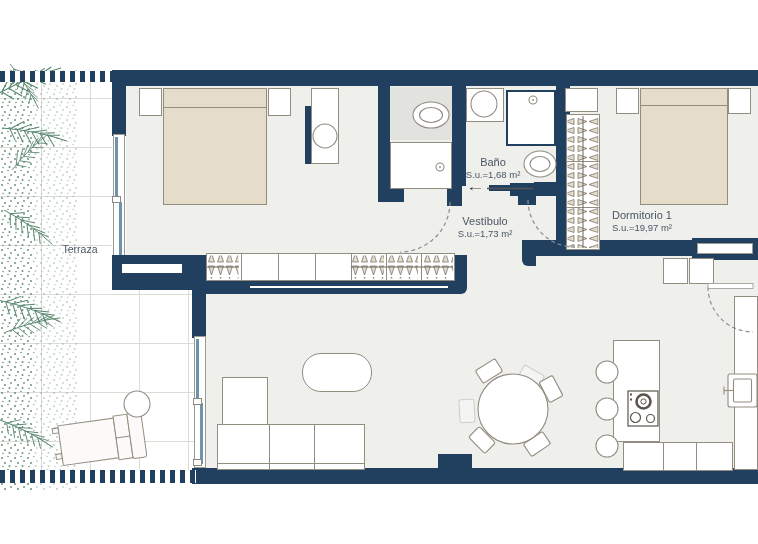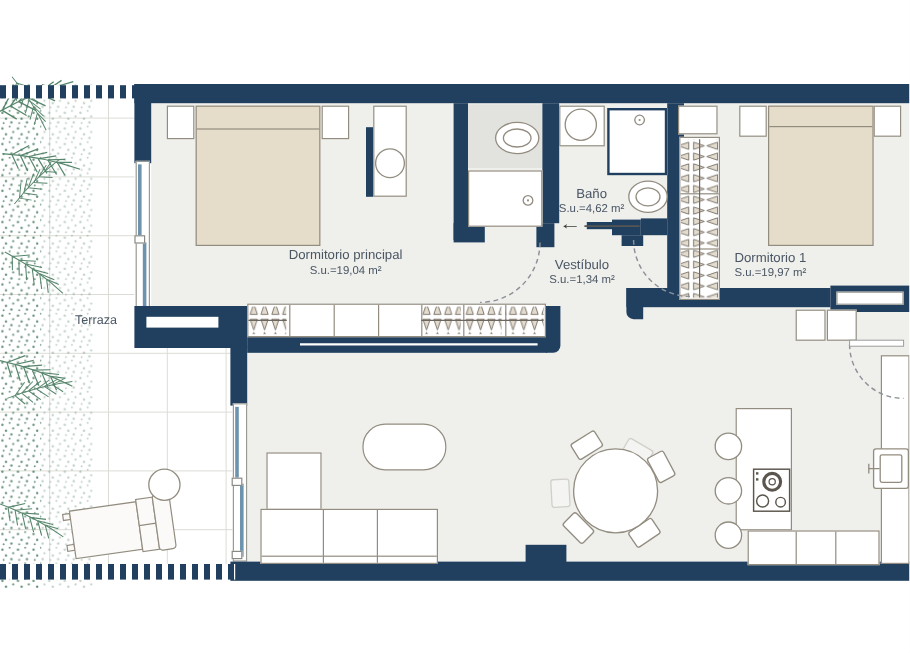--- a/index.html
+++ b/index.html
@@ -256,34 +256,30 @@
       <rect x="0" y="6" width="56" height="40" fill="#fbfaf8" stroke="#938D80"></rect>
       <rect x="56" y="4" width="14" height="44" fill="#fbfaf8" stroke="#938D80"></rect>
       <rect x="70" y="2" width="14" height="47" rx="3" fill="#fbfaf8" stroke="#938D80"></rect>
       <line x1="56" y1="26" x2="70" y2="26" stroke="#938D80"></line>
     </g>
     <g>
       <circle class="fixture" cx="137" cy="404" r="13"></circle>
     </g>
   </svg>
 
-  <div class="room-label z7" style="left:48px;top:261px;width:64px;font-size:10.5px;">
+  <div class="room-label z7" style="left:48px;top:243px;width:64px;font-size:10.5px;">
     <div>Terraza</div>
-  </div>
-  <div class="room-label z7" style="left:213px;top:207px;width:150px;">
-    <div>Dormitorio principal</div>
-    <div class="area">S.u.=19,04 m²</div>
   </div>
   <div class="room-label z7" style="left:450px;top:136px;width:86px;margin-top:20px;">
     <div>Baño</div>
-    <div class="area">S.u.=4,62 m²</div>
+    <div class="area">S.u.=1,68 m²</div>
   </div>
   <div class="room-label z7" style="left:435px;top:215px;width:100px;">
     <div>Vestíbulo</div>
-    <div class="area">S.u.=1,34 m²</div>
+    <div class="area">S.u.=1,73 m²</div>
   </div>
   <div class="room-label z7" style="left:586px;top:209px;width:112px;">
     <div>Dormitorio 1</div>
     <div class="area">S.u.=19,97 m²</div>
   </div>
 
   <div class="entrance-arrow z7" style="left:460px;top:179px;width:30px;text-align:center;">←</div>
 </div>
 
 </body></html>

